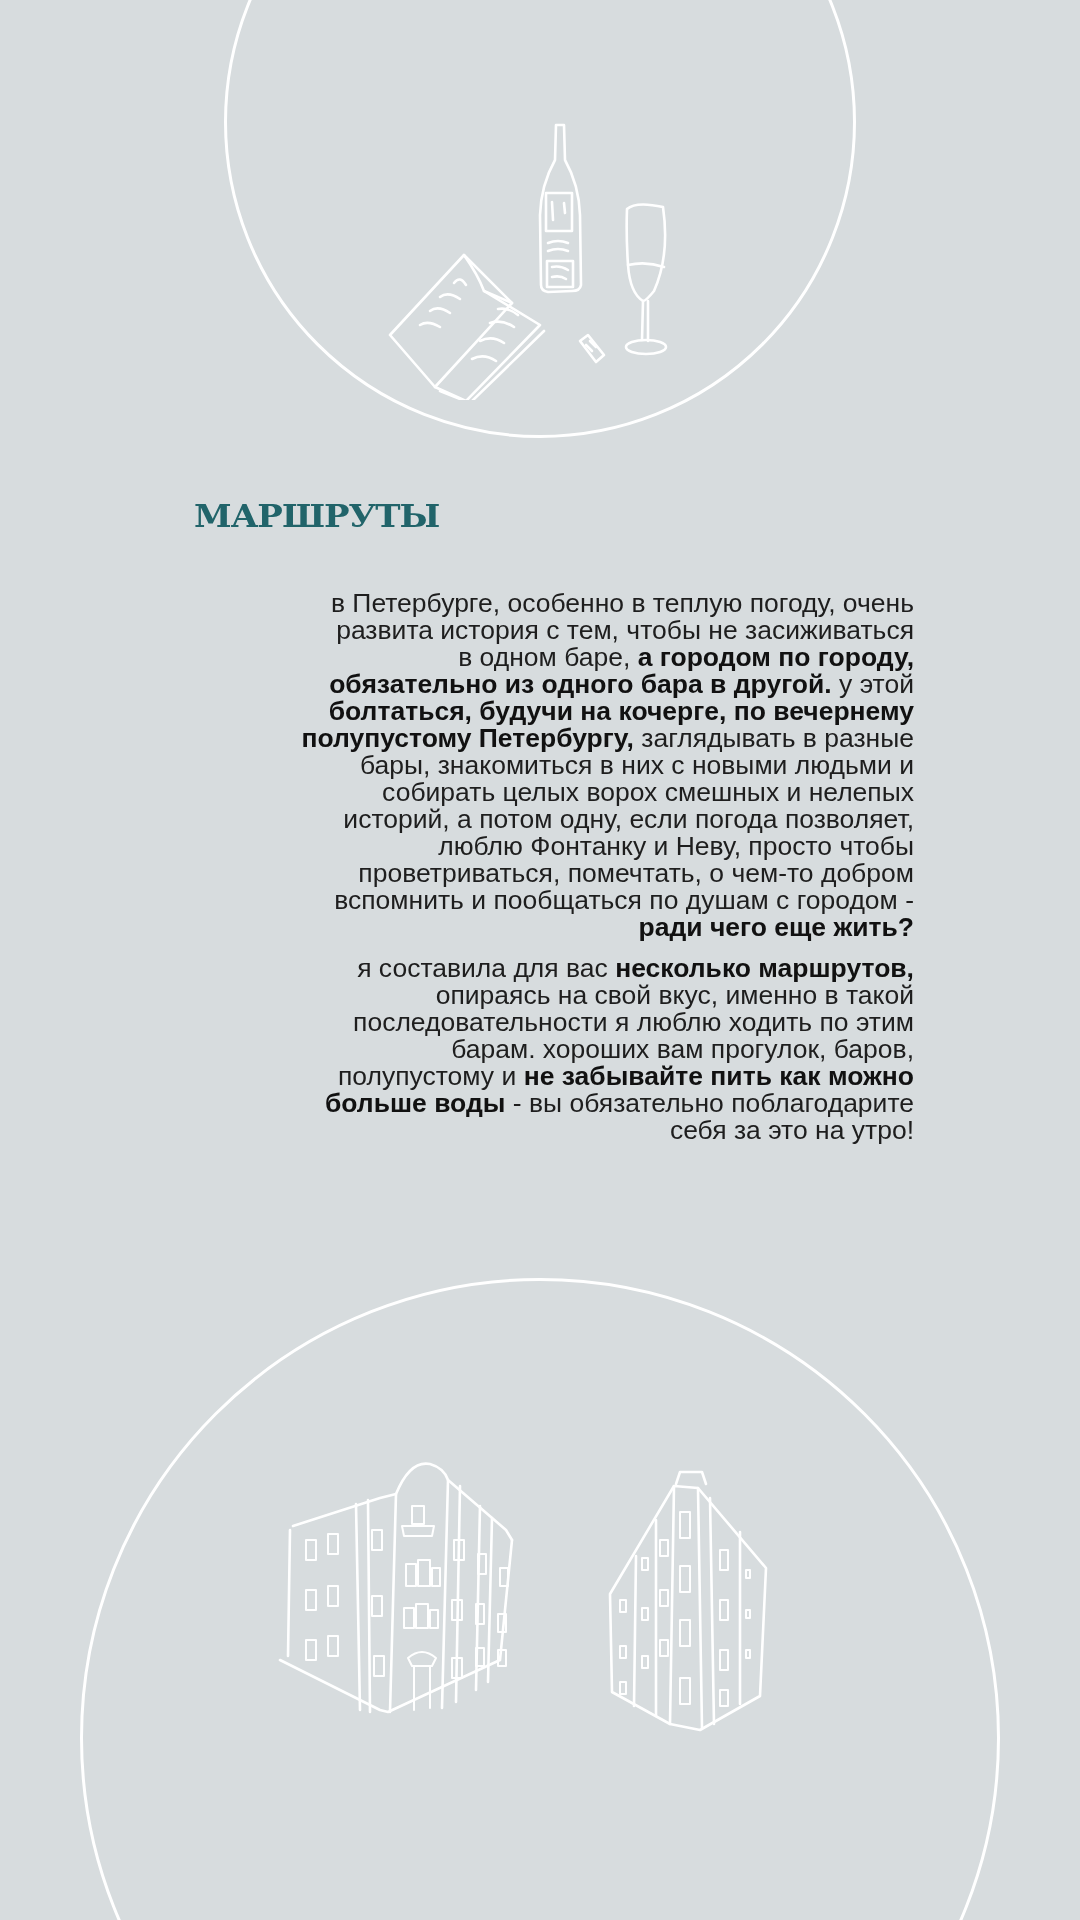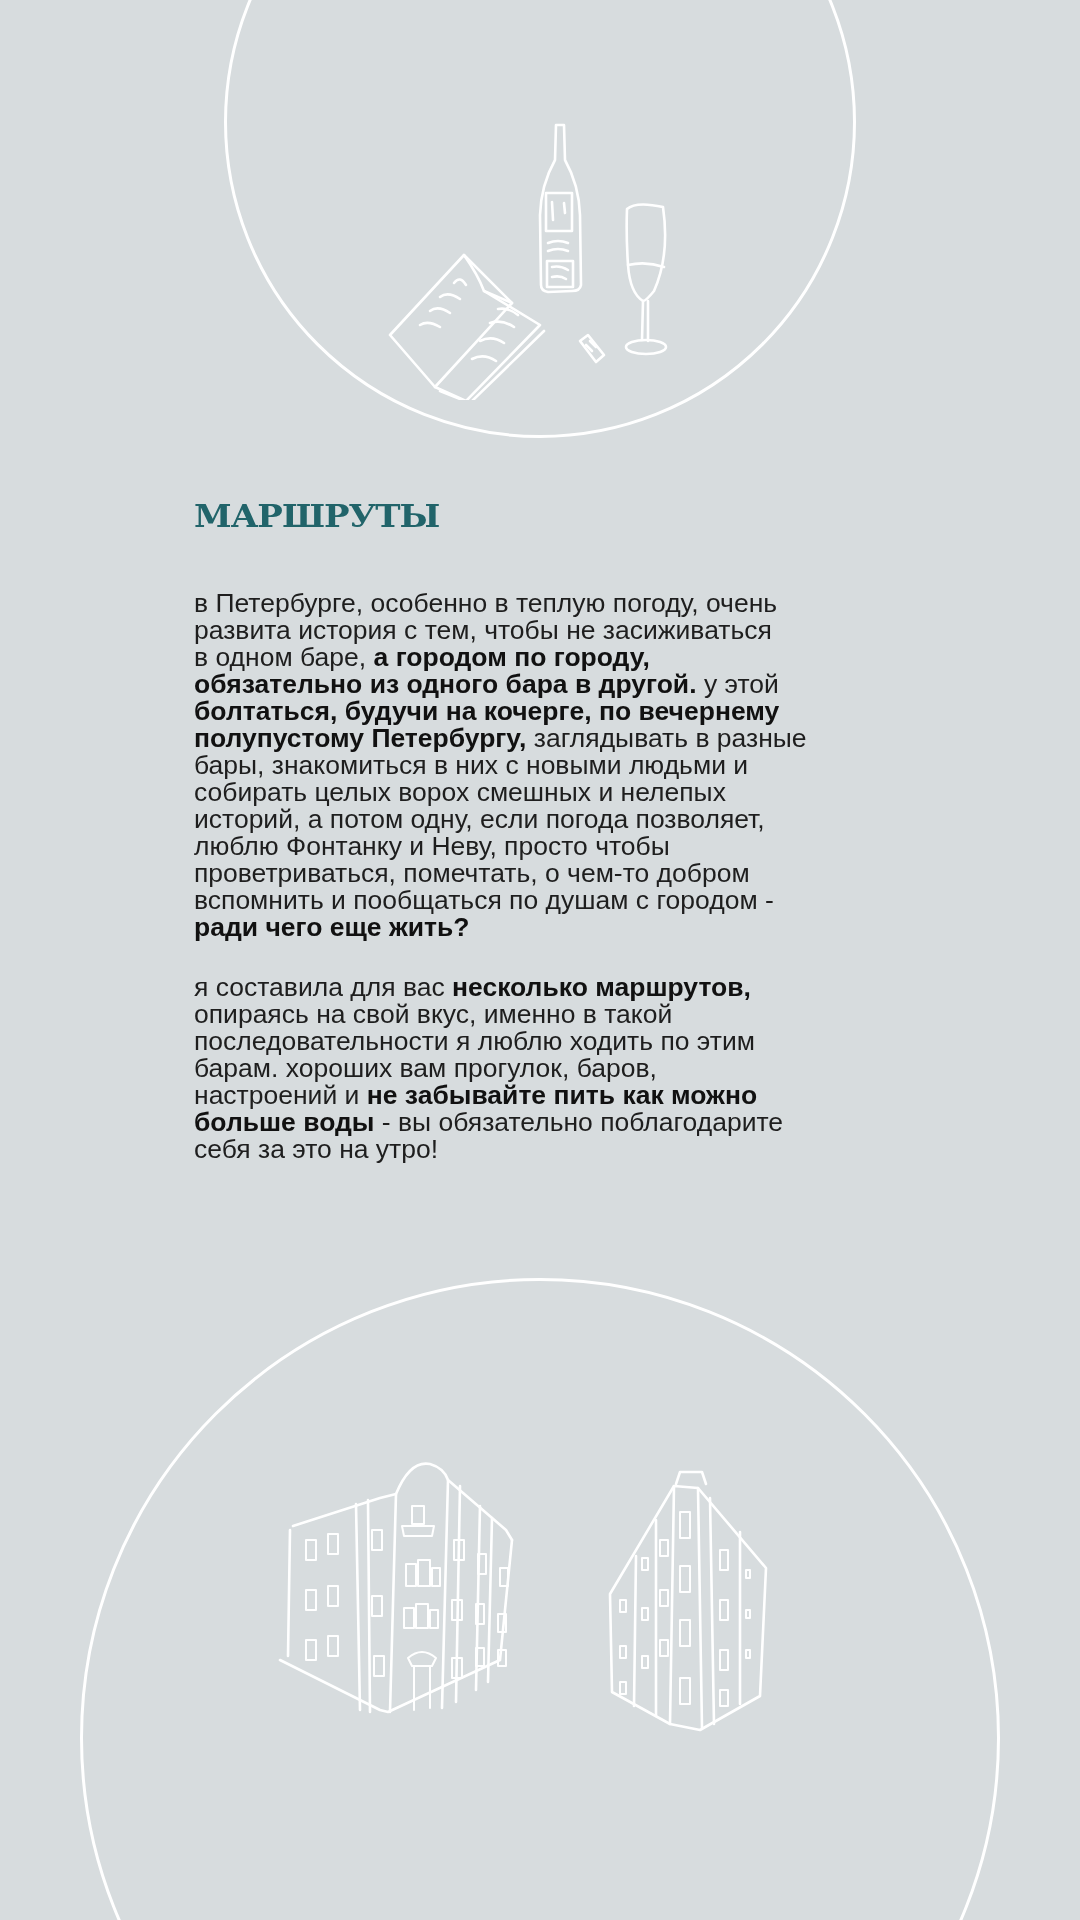--- a/index.html
+++ b/index.html
@@ -22,23 +22,24 @@
   .title {
     position: absolute; left: 194px; top: 496px;
     color: #21646a; font-size: 34px; font-weight: bold;
     font-family: "DejaVu Serif", serif; letter-spacing: -1px;
     transform: scaleY(0.95);
   }
   .body-text {
     position: absolute; left: 194px; top: 590px; width: 720px;
     font-size: 26.5px; line-height: 27px; color: #1e1e1e;
     font-family: "Liberation Sans", sans-serif;
+    text-align: right;
   }
   .body-text p { margin: 0; }
-  .body-text p + p { margin-top: 33px; }
+  .body-text p + p { margin-top: 14px; }
   .body-text b { font-weight: bold; color: #111; }
   .line { display: block; white-space: nowrap; }
 </style>
 </head>
 <body>
 
 <div class="circle circle-top"></div>
 <div class="circle circle-bottom"></div>
 
 <div class="illus illus-top">
@@ -151,17 +152,17 @@
       <span class="line"><span>люблю Фонтанку и Неву, просто чтобы</span></span>
       <span class="line"><span>проветриваться, помечтать, о чем-то добром</span></span>
       <span class="line"><span>вспомнить и пообщаться по душам с городом -</span></span>
       <span class="line"><b>ради чего еще жить?</b></span>
     </p>
   <p id="p2">
       <span class="line"><span>я составила для вас </span><b>несколько маршрутов,</b></span>
       <span class="line"><span>опираясь на свой вкус, именно в такой</span></span>
       <span class="line"><span>последовательности я люблю ходить по этим</span></span>
       <span class="line"><span>барам. хороших вам прогулок, баров,</span></span>
-      <span class="line"><span>настроений и </span><b>не забывайте пить как можно</b></span>
+      <span class="line"><span>полупустому и </span><b>не забывайте пить как можно</b></span>
       <span class="line"><b>больше воды</b><span> - вы обязательно поблагодарите</span></span>
       <span class="line"><span>себя за это на утро!</span></span>
     </p>
 </div>
 
 </body></html>

